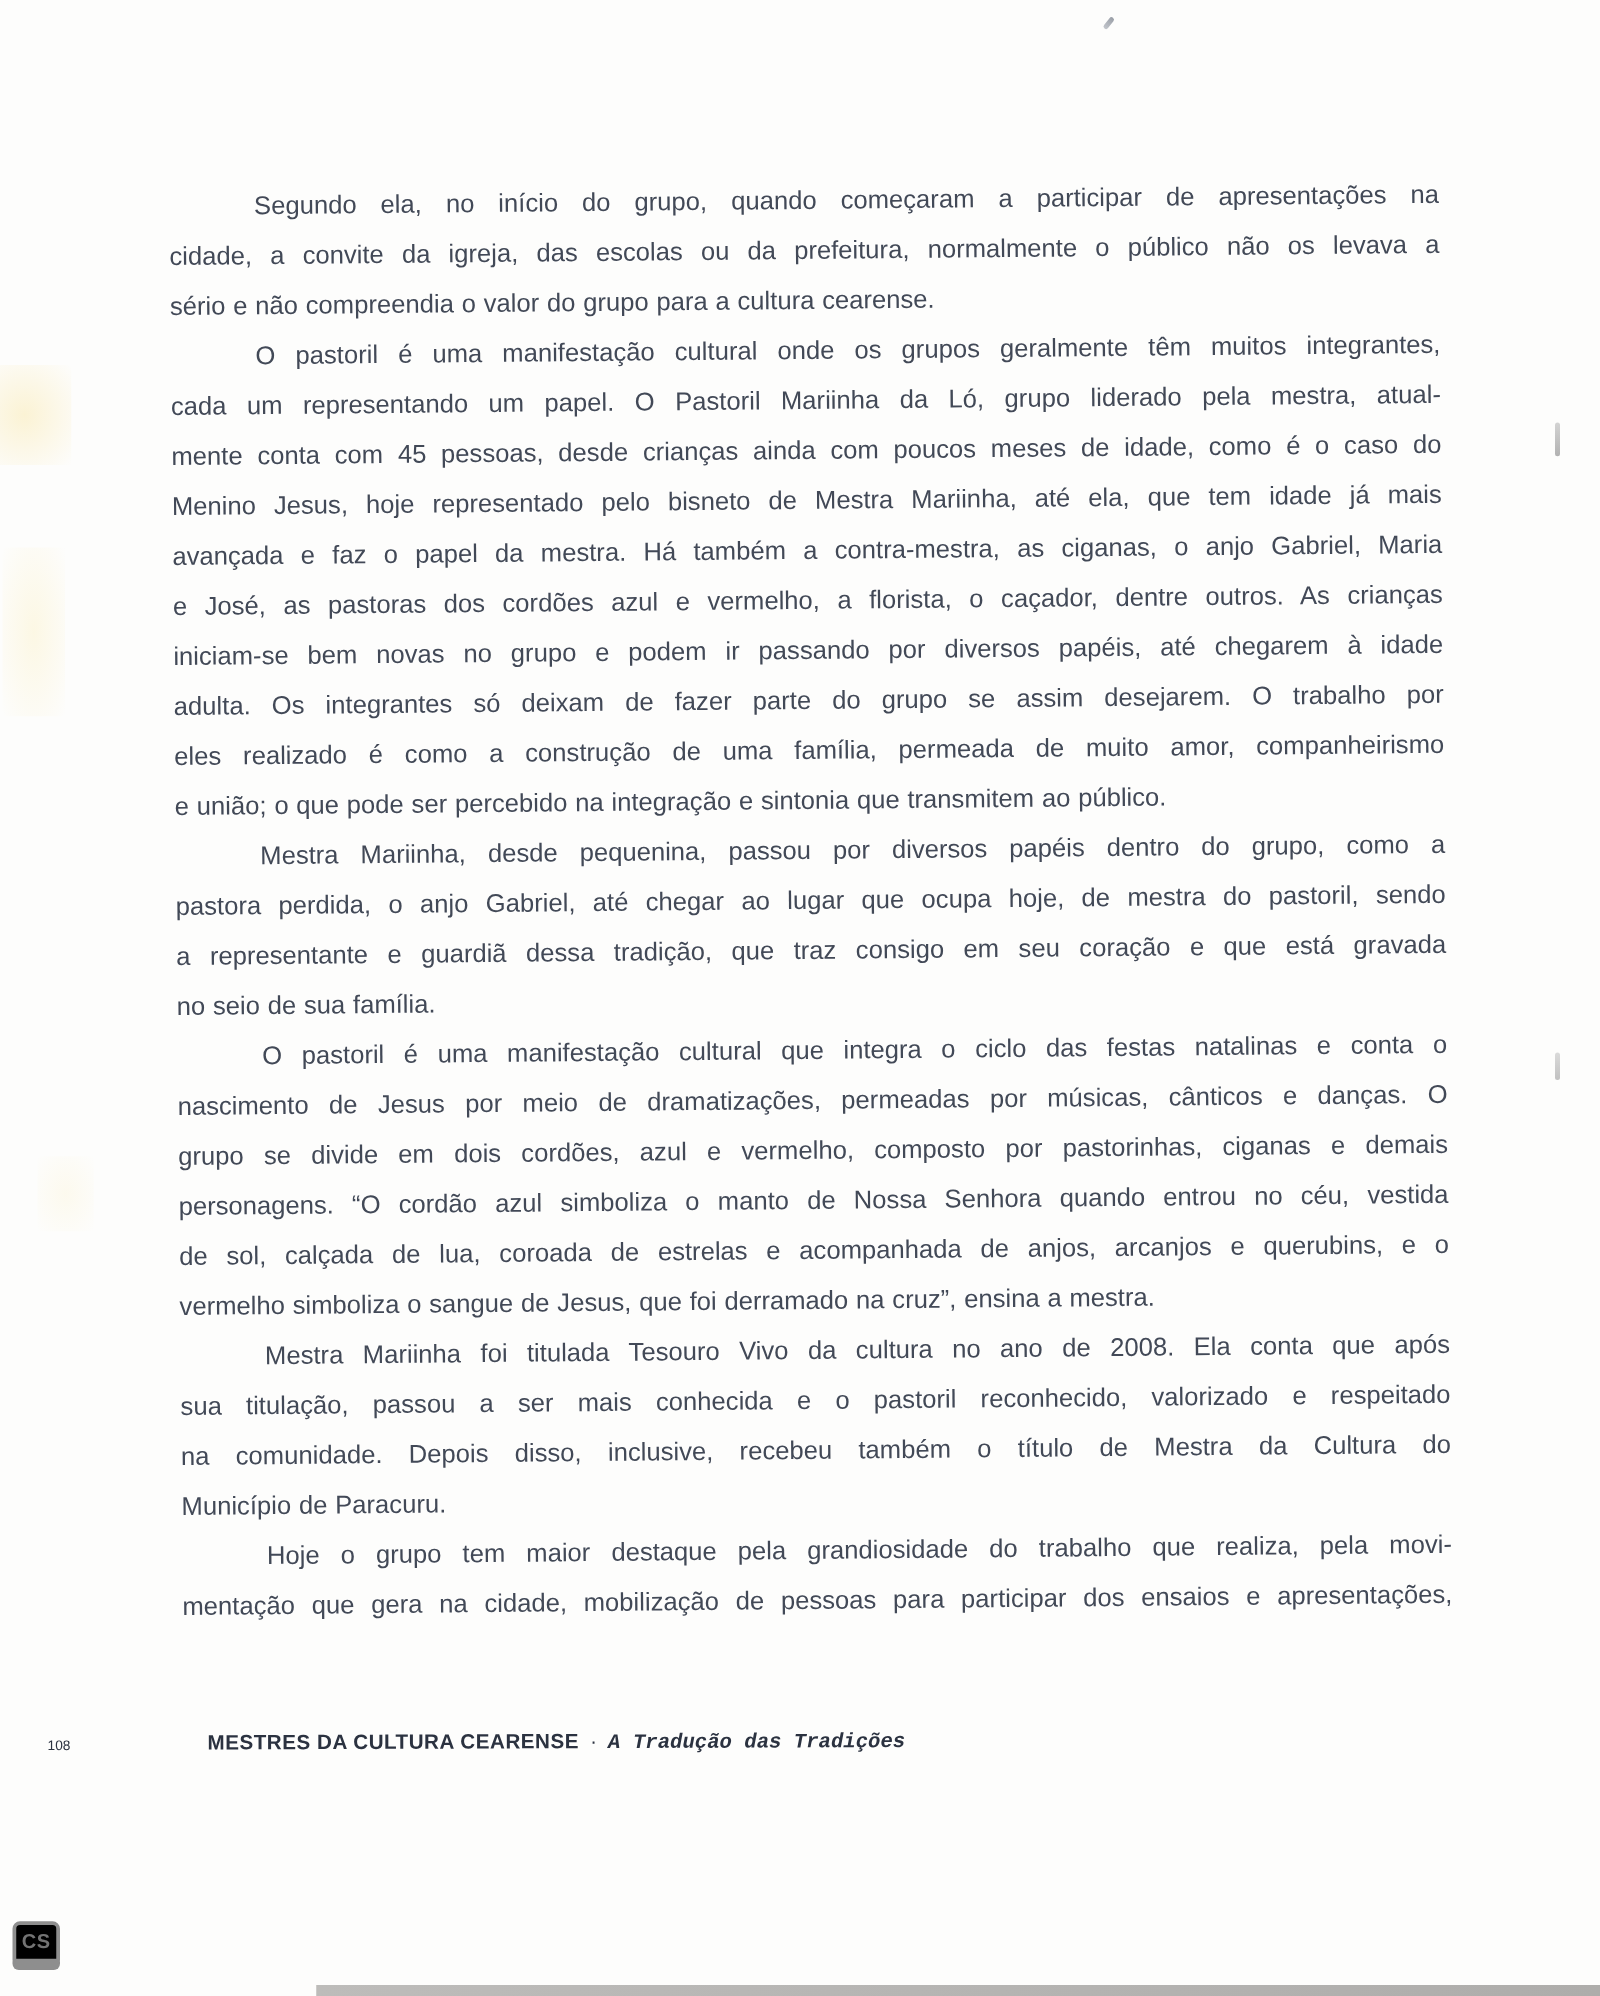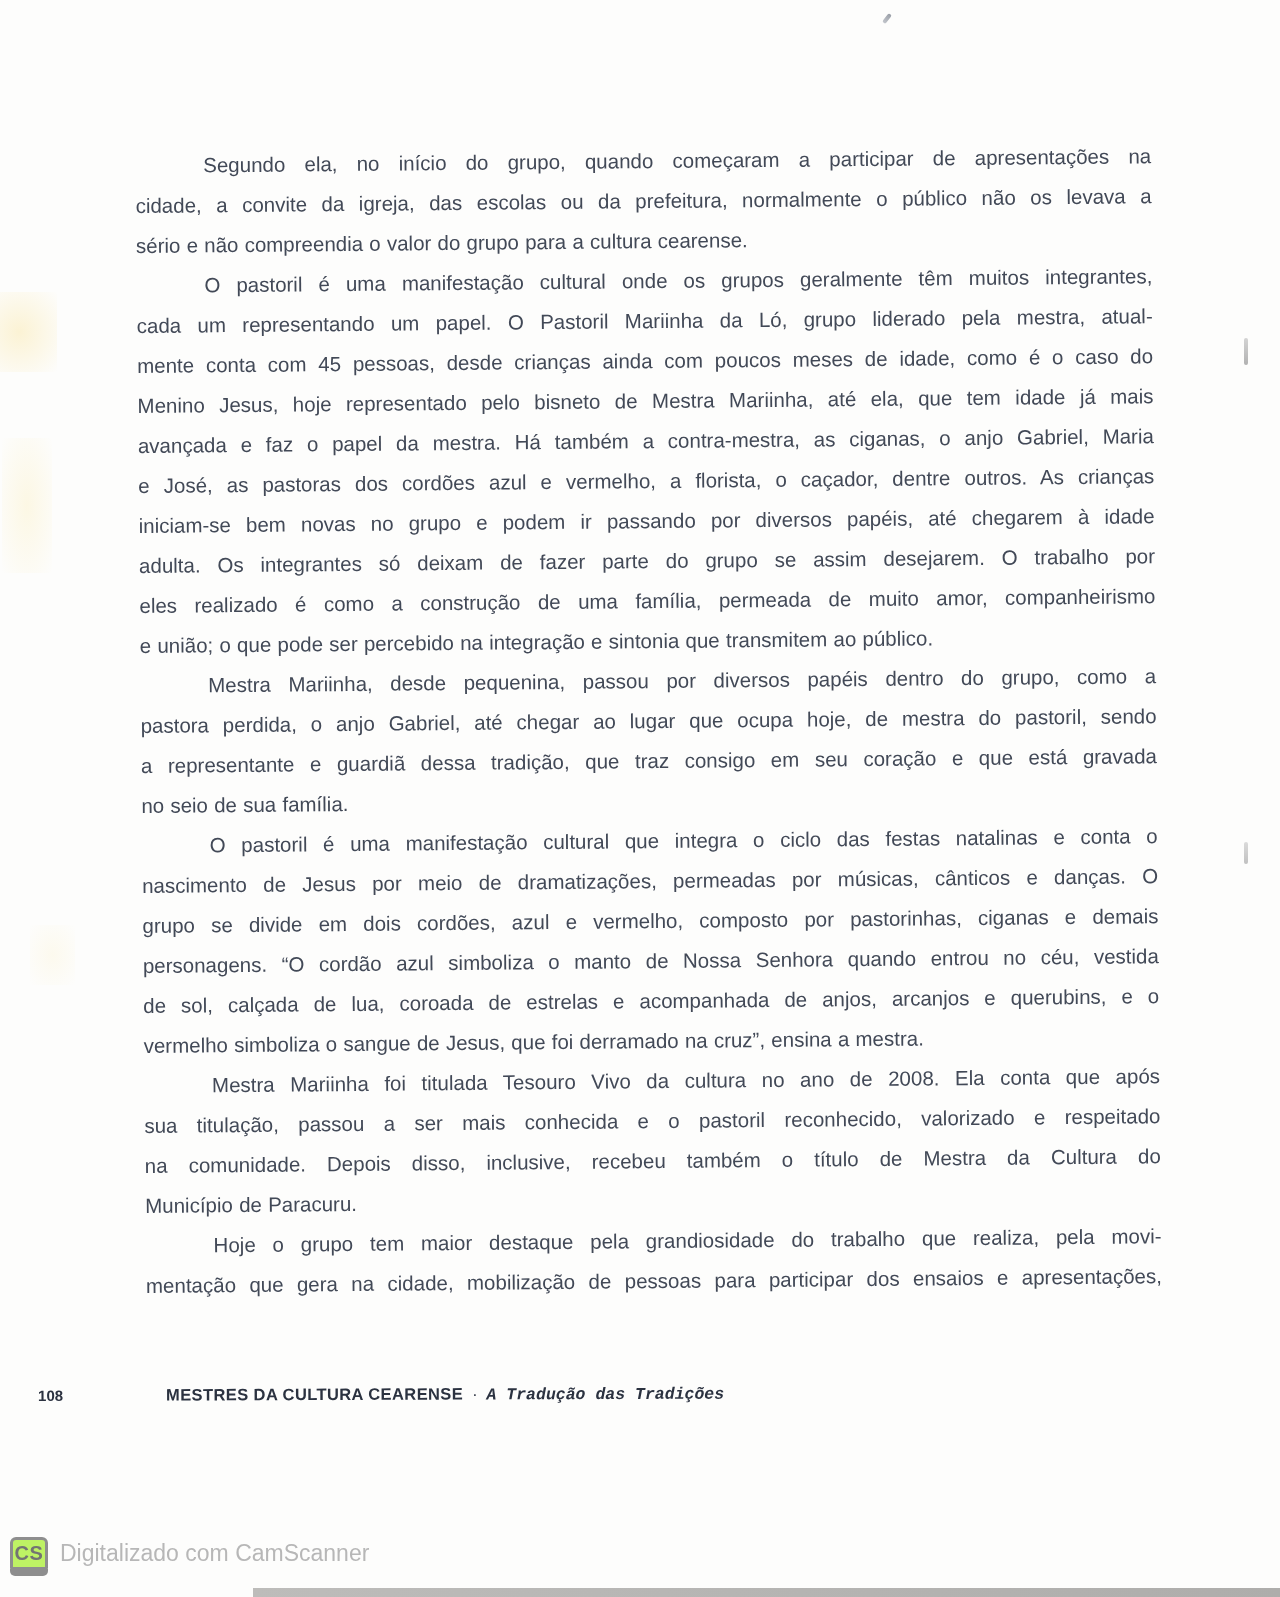--- a/index.html
+++ b/index.html
@@ -40,22 +40,22 @@
   .footer {
     position: absolute;
     left: 38px; top: 1386px;
     width: 1100px;
     display: flex;
     align-items: baseline;
     transform: rotate(-0.2deg);
     transform-origin: 0 0;
   }
   .page-num {
-    font-size: 15px;
-    font-weight: bold;
+    font-size: 11px;
+    font-weight: normal;
     color: var(--footer-text, #2b3240);
     width: 128px;
   }
   .book-title {
     font-size: 16.5px;
     font-weight: bold;
     letter-spacing: 0.4px;
     color: var(--footer-text, #2b3240);
   }
   .footer-sep {
@@ -76,24 +76,24 @@
     position: absolute;
     left: 10px; top: 1537px;
     display: flex;
     align-items: center;
     gap: 12px;
   }
   .cs-icon {
     width: 32px; height: 27px;
     border: 3px solid var(--watermark-icon, #8e8e8e);
     border-radius: 6px 6px 2px 2px;
-    background: #bef264;
+    background: #000000;
     position: relative;
     display: flex; align-items: center; justify-content: center;
-    font-size: 20px;
+    font-size: 16px;
     font-weight: bold;
     color: #737373;
     letter-spacing: 0.5px;
   }
   .cs-icon::after {
     content: "";
     position: absolute;
     left: -3px; right: -3px; bottom: -9px;
     height: 7px;
     background: var(--watermark-icon, #9d9d9d);
@@ -212,14 +212,13 @@
 
 <div class="footer">
   <div class="page-num">108</div>
   <div class="book-title">MESTRES DA CULTURA CEARENSE</div>
   <div class="footer-sep">·</div>
   <div class="book-subtitle">A Tradução das Tradições</div>
 </div>
 
 <div class="watermark">
   <div class="cs-icon">CS</div>
-  <div class="watermark-text">Digitalizado com CamScanner</div>
 </div>
 
 </body></html>

